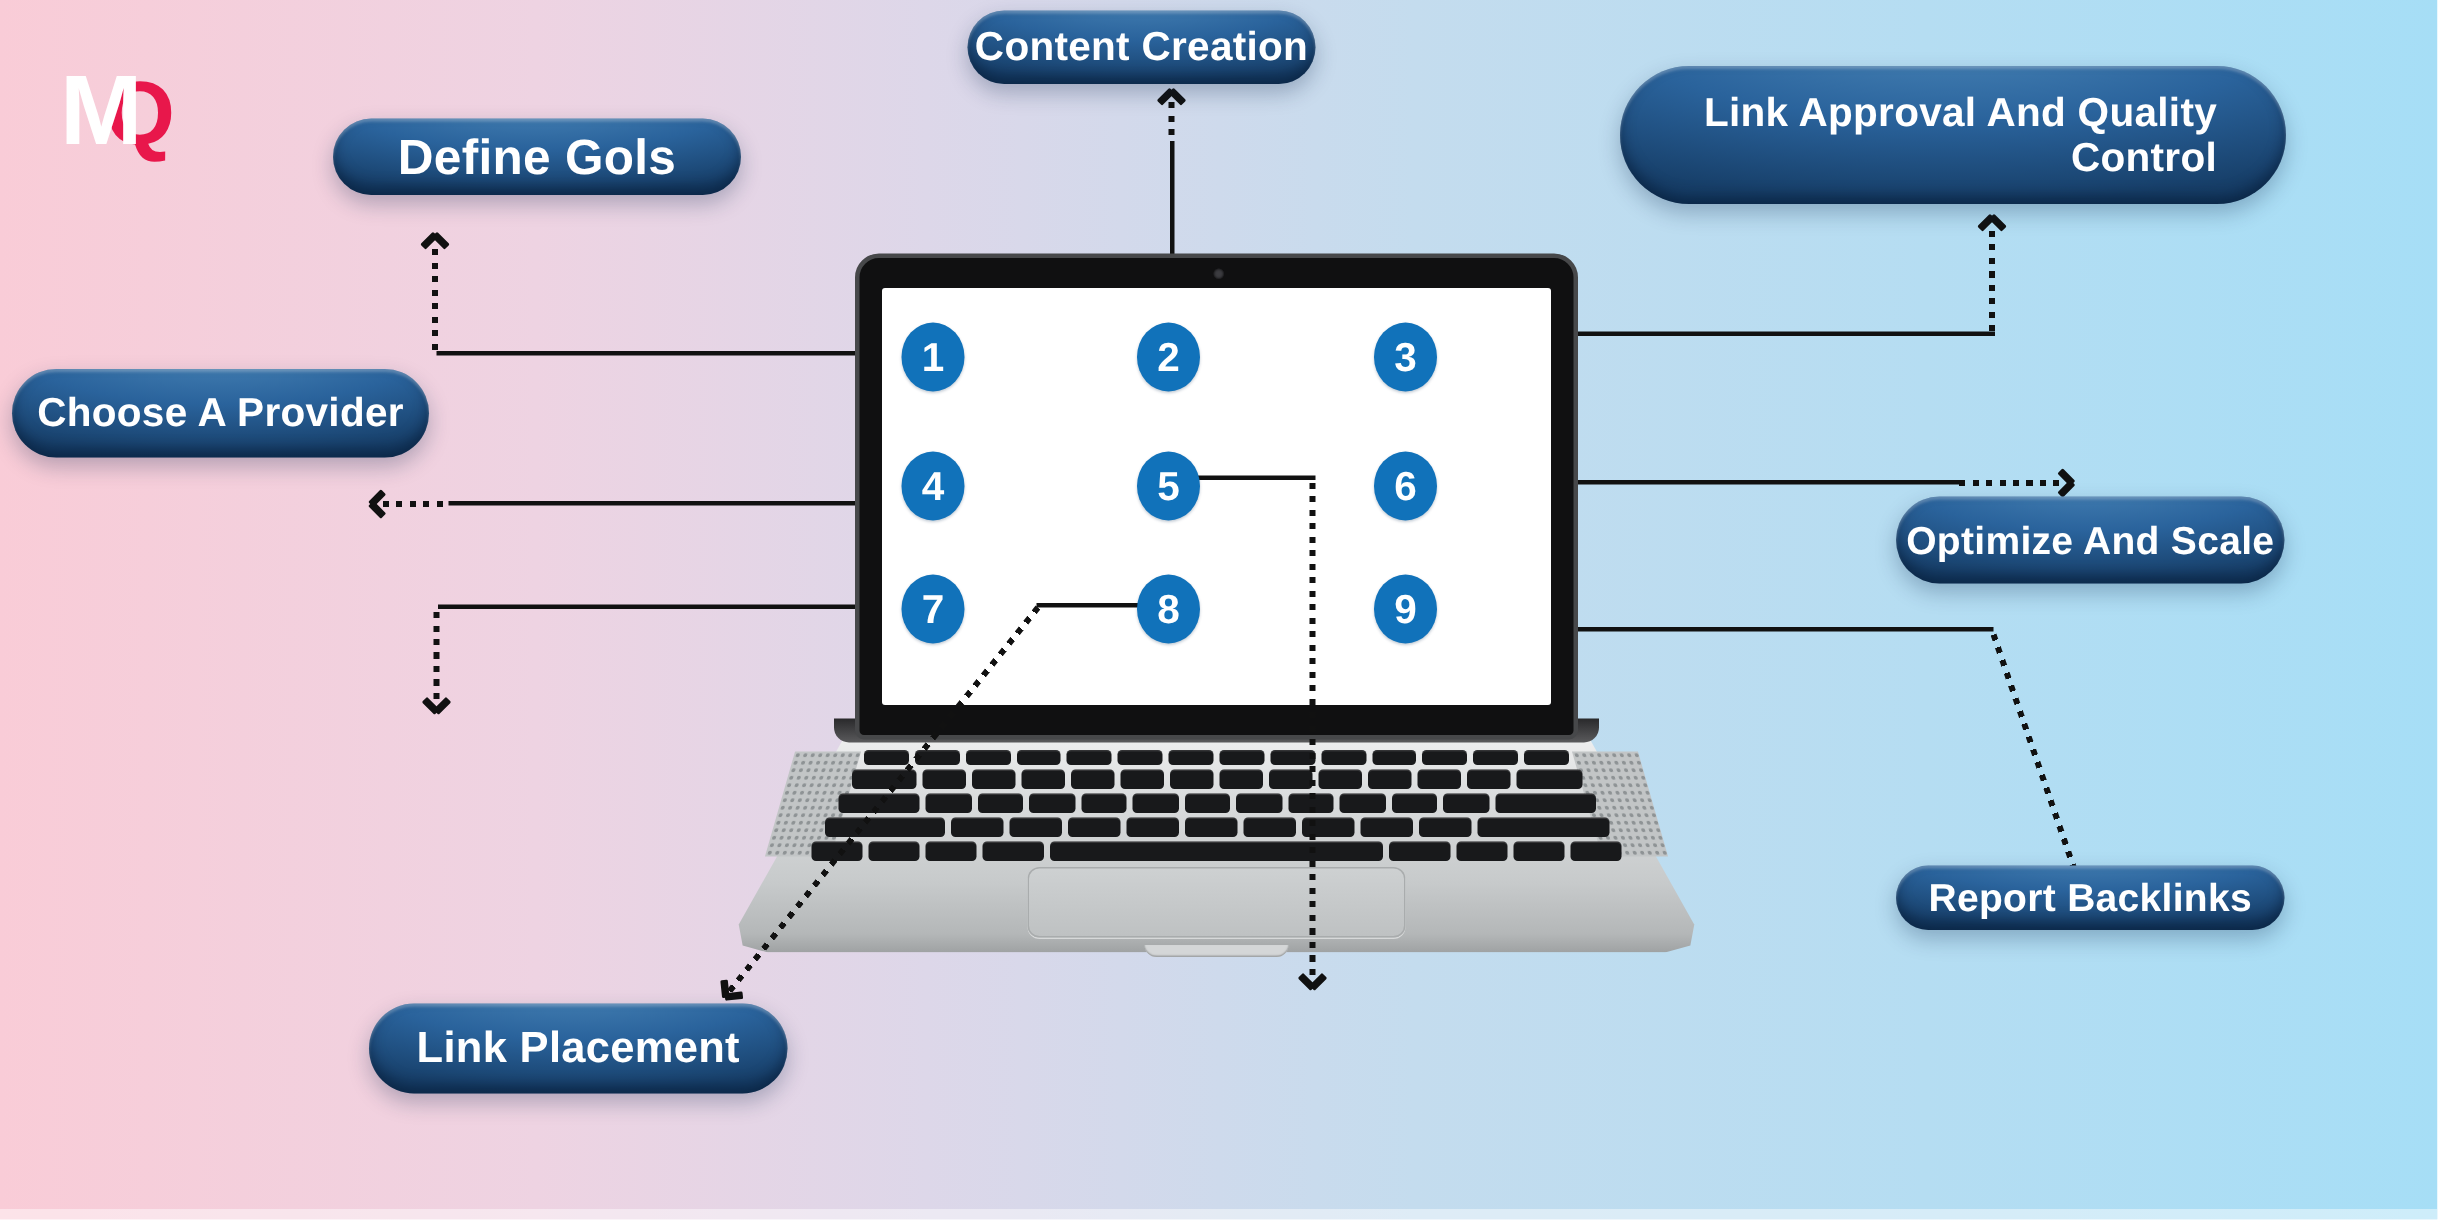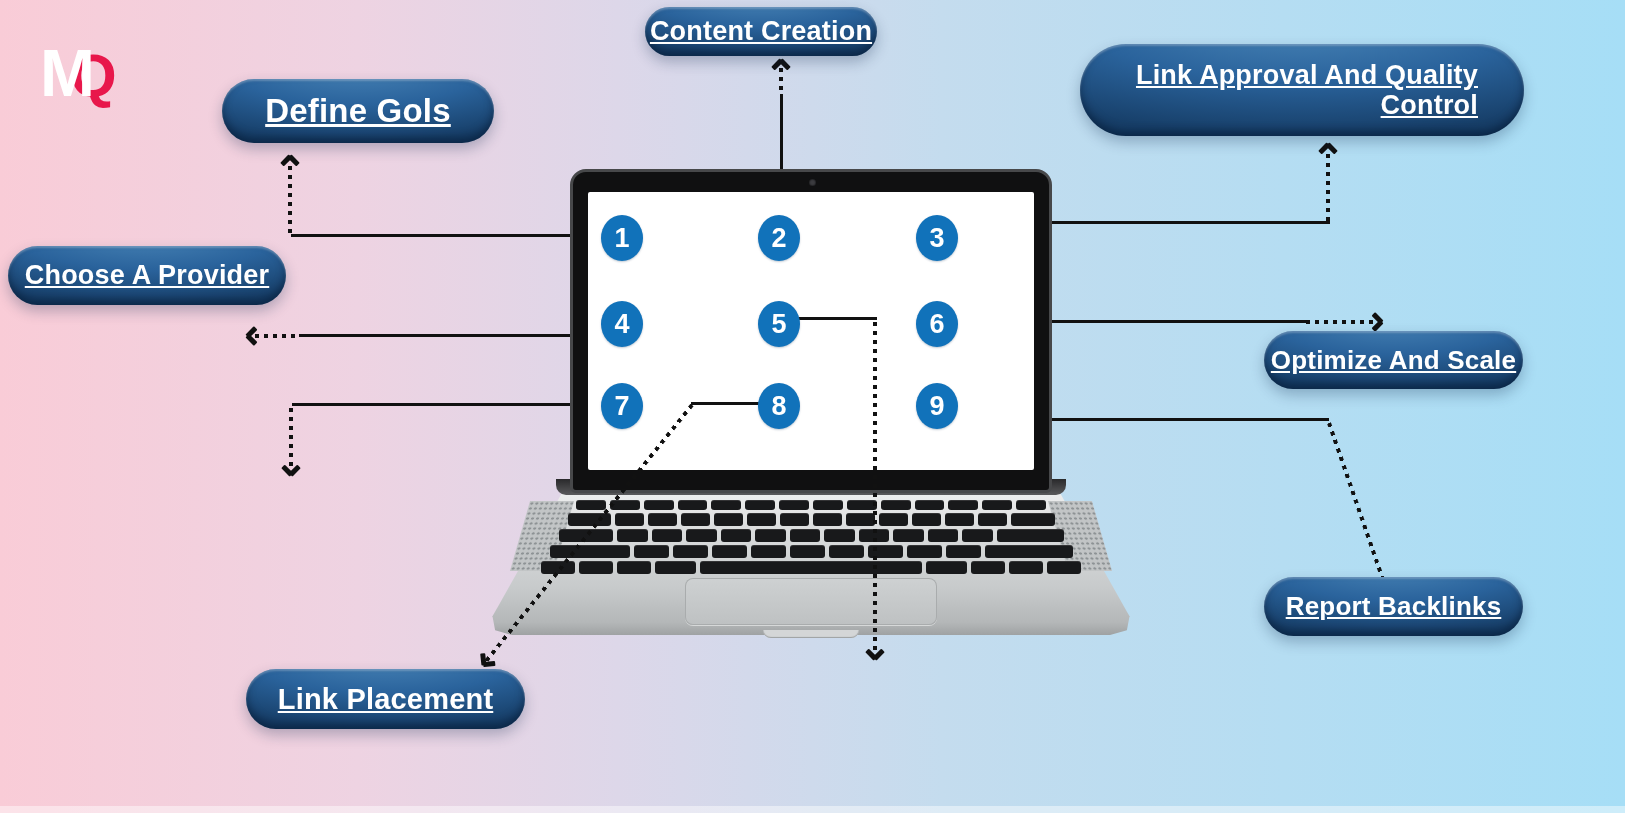--- a/index.html
+++ b/index.html
@@ -60,21 +60,21 @@
   
   .num { position:absolute; z-index:4; width:42px; height:46px; border-radius:50%;
     background:#1172ba; color:#fff; font-weight:bold; font-size:27px; line-height:46px;
     text-align:center; box-shadow:0 1px 2px rgba(0,40,80,.25); }
 
   
   .pill { position:absolute; z-index:5; border-radius:999px; color:#fff; font-weight:bold;
     display:flex; align-items:center; justify-content:center; letter-spacing:.2px;
     background:radial-gradient(130% 170% at 50% -25%,#4a86b8 0%,#2a639c 38%,#173f69 72%,#0f3356 100%);
     box-shadow:0 6px 14px rgba(15,40,75,.28), inset 0 2px 2px rgba(255,255,255,.25),
-               inset 0 -5px 9px rgba(0,18,42,.5);text-decoration:underline; }
+               inset 0 -5px 9px rgba(0,18,42,.5); }
   .pill-left { justify-content:flex-start; text-align:right; line-height:1.12;
     padding:0 46px 0 26px; box-sizing:border-box; }
 </style>
 </head>
 <body>
 
 <div class="stage">
 
   <div class="logo">
     <span class="logo-q">Q</span>
@@ -135,33 +135,33 @@
   <div class="num" style="left:601px;top:301px">4</div>
   <div class="num" style="left:758px;top:301px">5</div>
   <div class="num" style="left:916px;top:301px">6</div>
   <div class="num" style="left:601px;top:383px">7</div>
   <div class="num" style="left:758px;top:383px">8</div>
   <div class="num" style="left:916px;top:383px">9</div>
 
   <div class="pill" style="left:645px;top:7px;width:232px;height:49px;font-size:27px">
     <span>Content Creation</span>
   </div>
-  <div class="pill" style="left:222px;top:79px;width:272px;height:64px;font-size:33px">
+  <div class="pill" style="left:222px;top:79px;width:272px;height:51px;font-size:33px">
     <span>Define Gols</span>
   </div>
   <div class="pill pill-left" style="left:1080px;top:44px;width:444px;height:92px;font-size:27px">
     <span>Link Approval  And Quality Control</span>
   </div>
   <div class="pill" style="left:1264px;top:331px;width:259px;height:58px;font-size:26px">
     <span>Optimize And Scale</span>
   </div>
   <div class="pill" style="left:8px;top:246px;width:278px;height:59px;font-size:27px">
     <span>Choose A Provider</span>
   </div>
-  <div class="pill" style="left:1264px;top:577px;width:259px;height:59px;font-size:26px">
+  <div class="pill" style="left:1264px;top:577px;width:259px;height:43px;font-size:26px">
     <span>Report Backlinks</span>
   </div>
   <div class="pill" style="left:246px;top:669px;width:279px;height:60px;font-size:29px">
     <span>Link Placement</span>
   </div>
 
   <div class="bottom-strip"></div>
 <div class="kb-row" style="left: 576px; top: 500px; width: 470px; height: 10px;">
       <span class="key" style="flex: 1 1 0%;"></span>
       <span class="key" style="flex: 1 1 0%;"></span>

